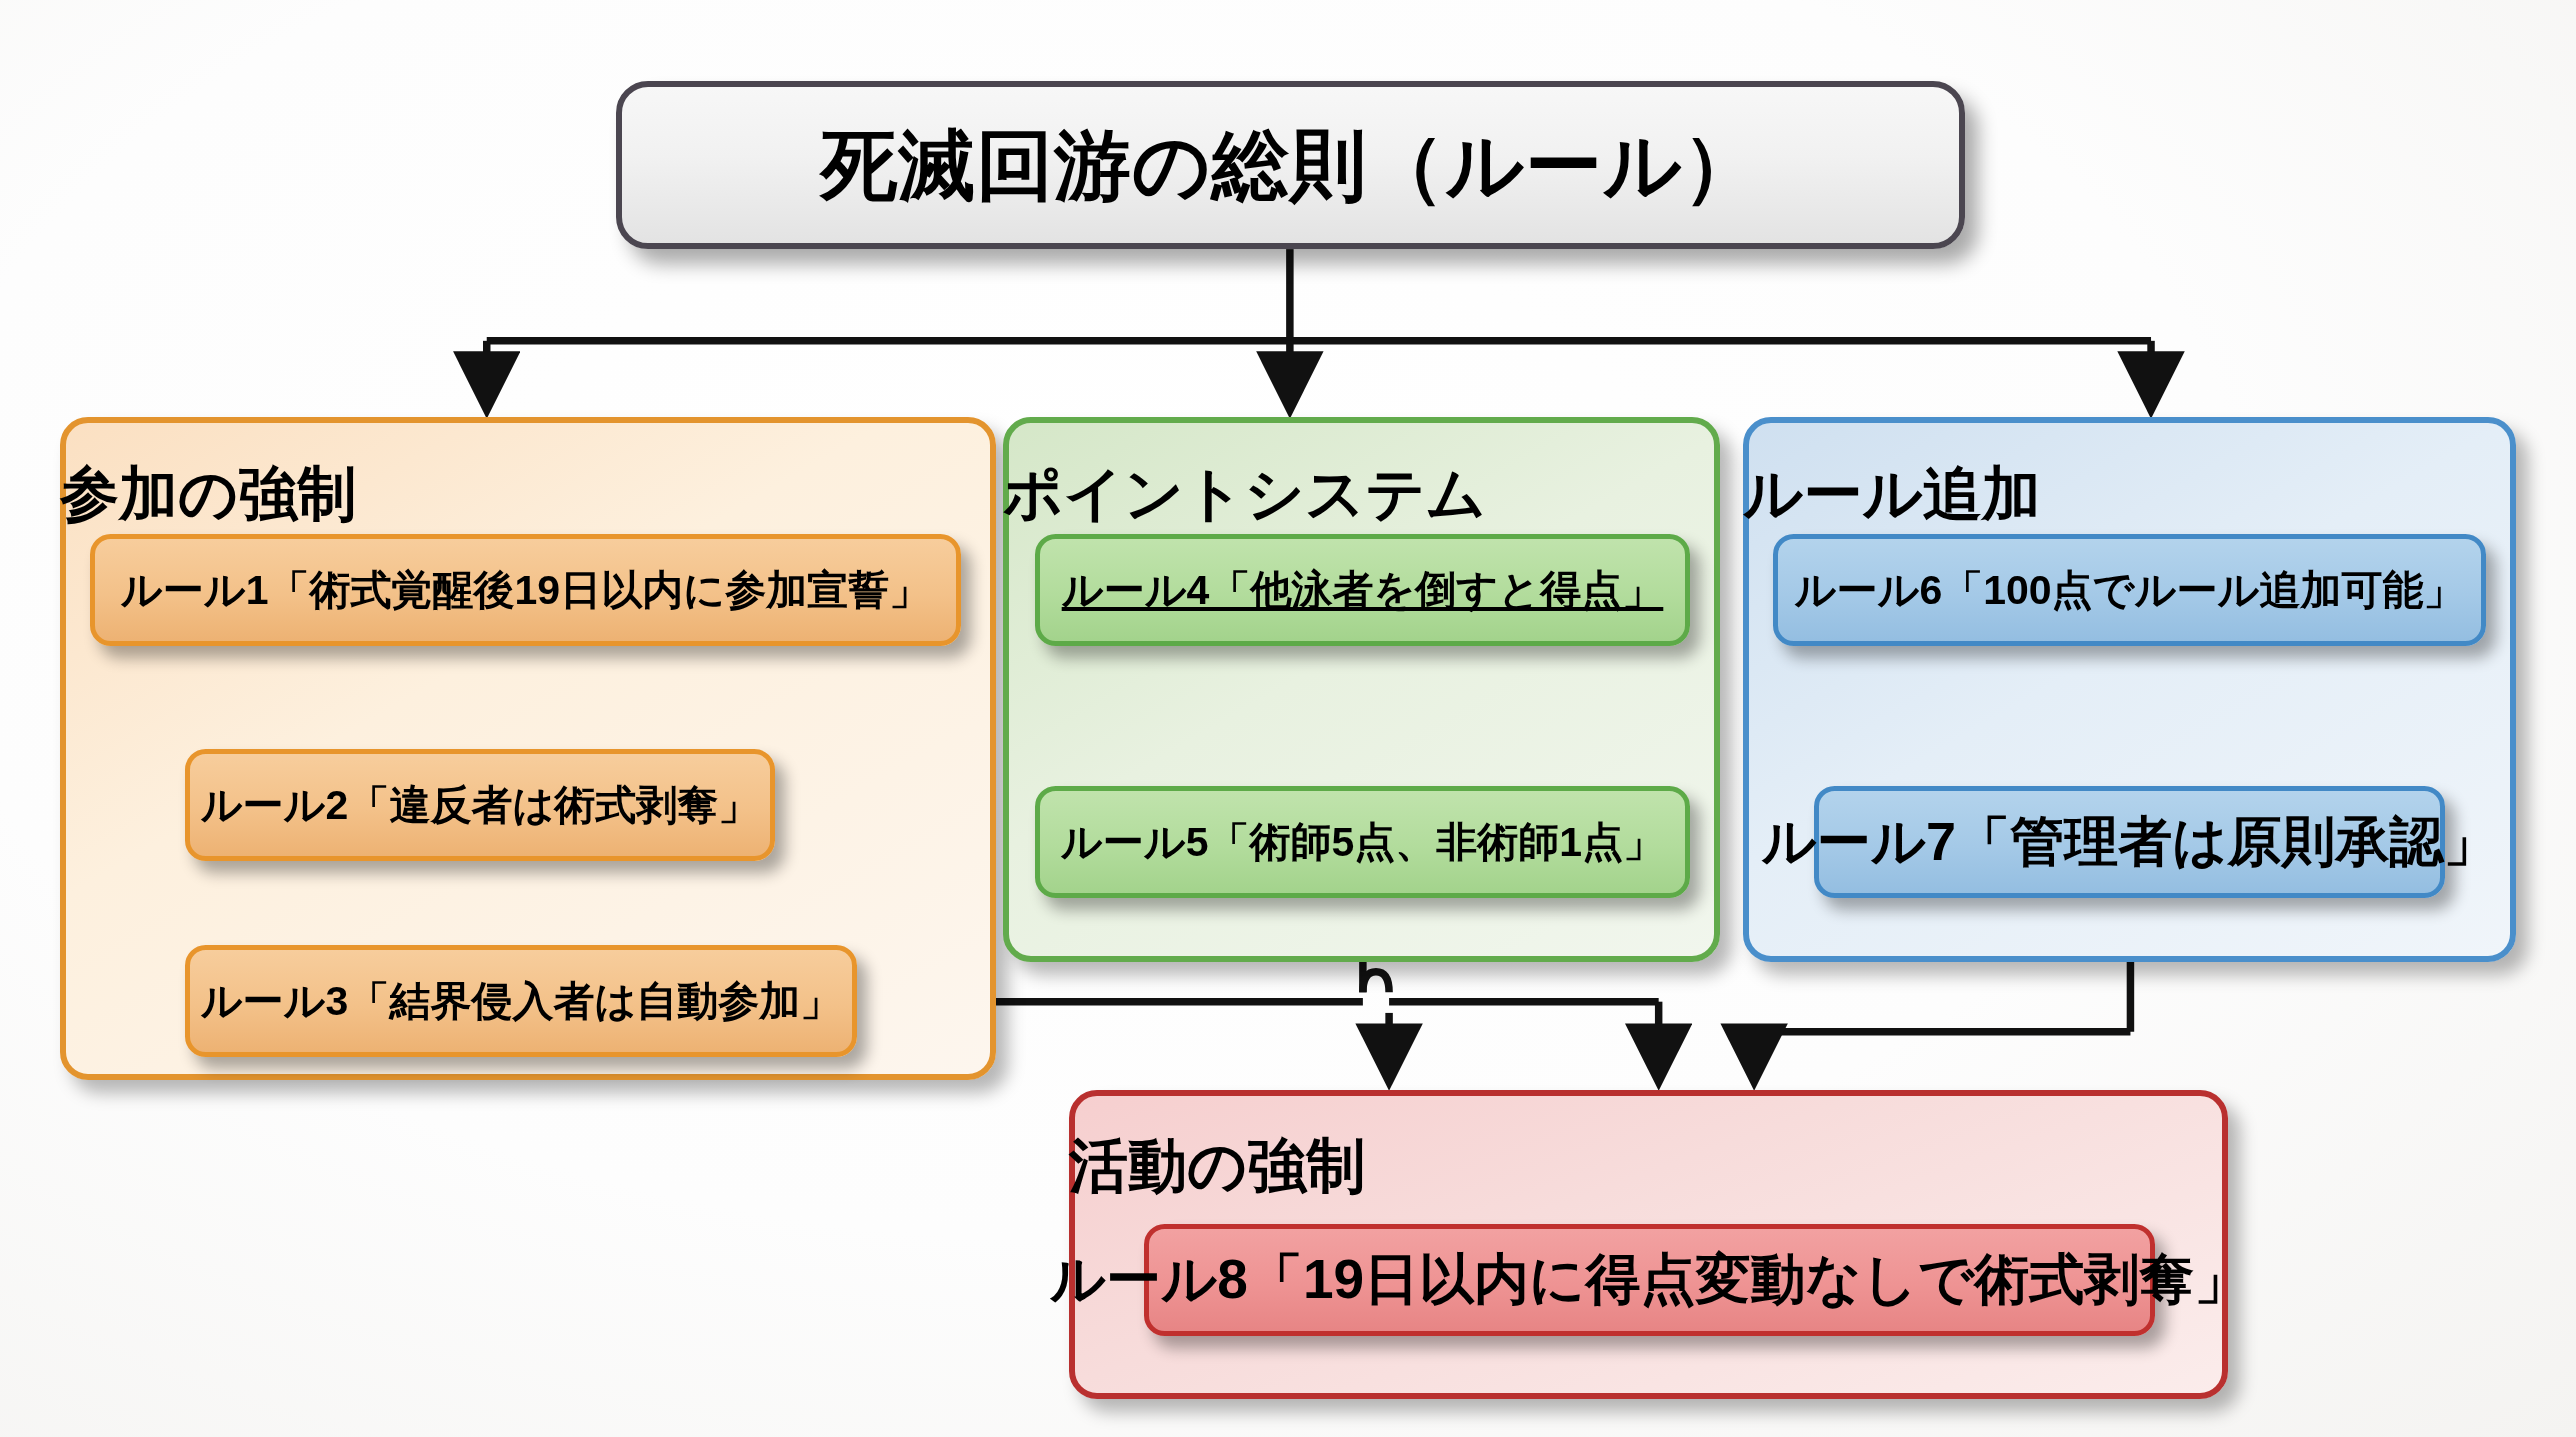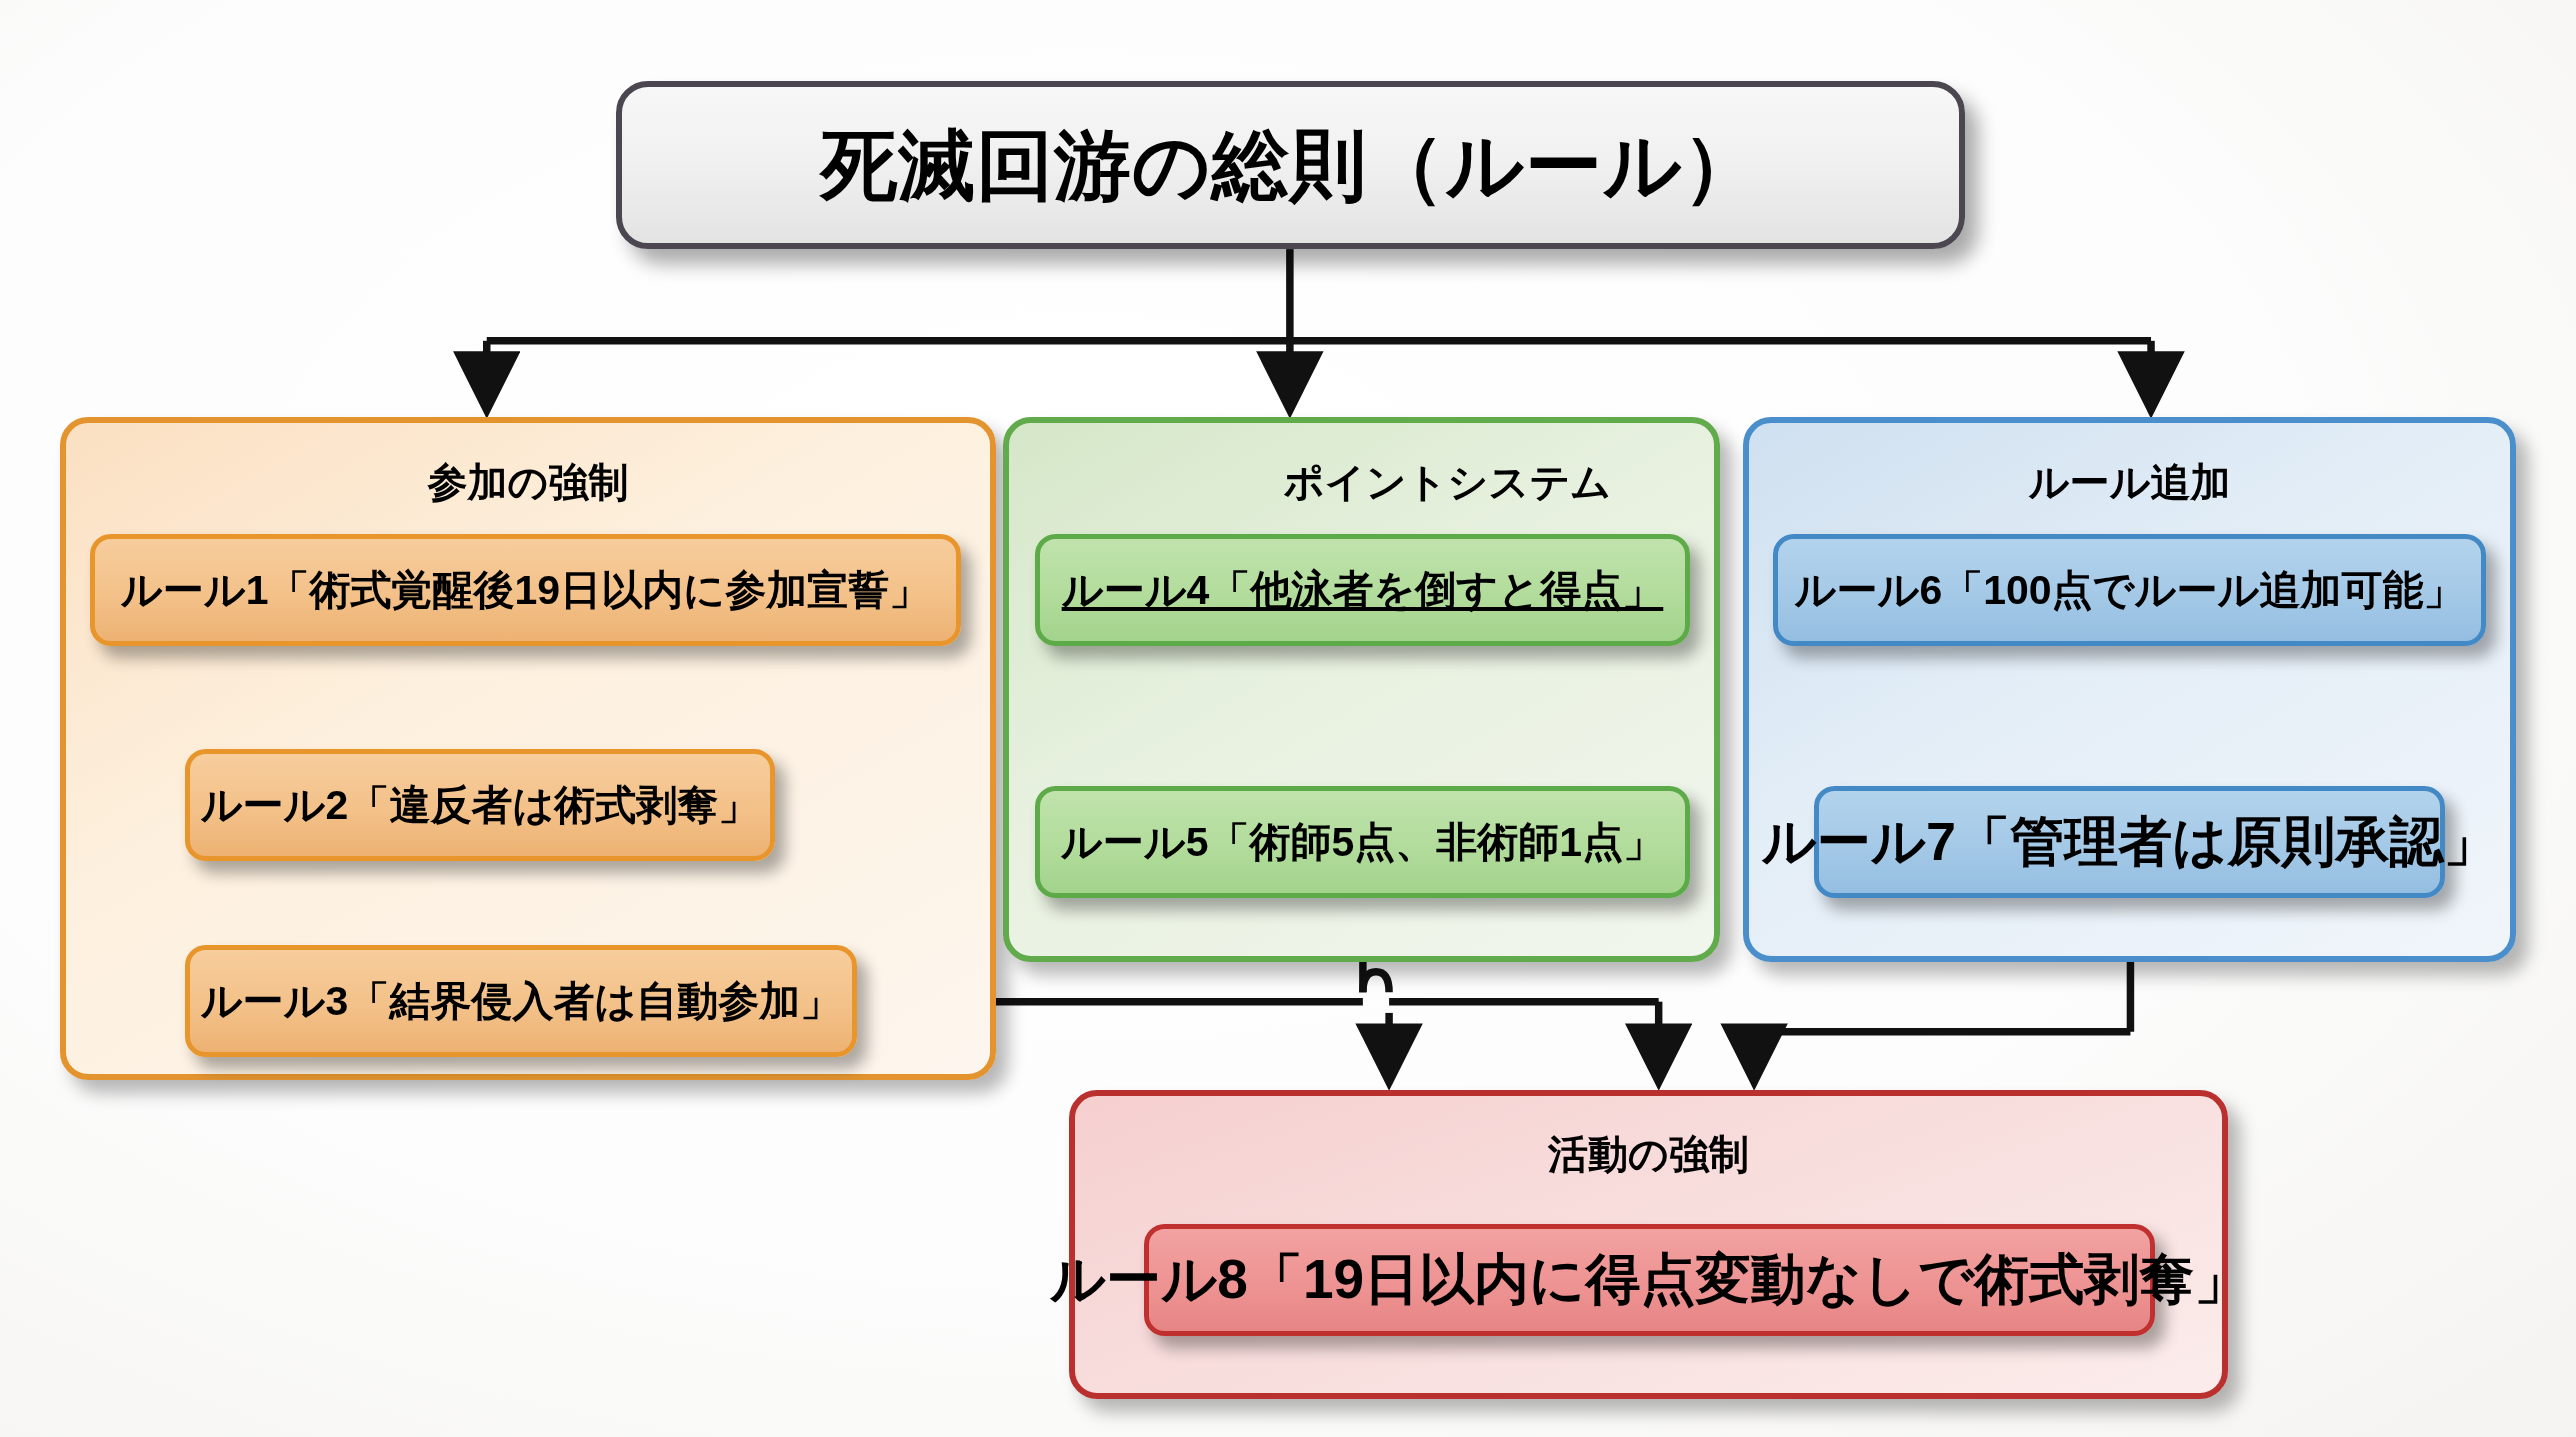--- a/index.html
+++ b/index.html
@@ -49,22 +49,22 @@
   
   .group {
     position: absolute;
     box-sizing: border-box;
     border-radius: 28px;
   }
   .group-title {
     position: absolute;
     left: 0;
     right: 0;
-    text-align: center;
-    font-size: 40px;
+    text-align: left;
+    font-size: 59px;
     font-weight: bold;
     color: #000;
     white-space: nowrap;
   }
 
   .grp-orange {
     left: 60px;  top: 417px;  width: 936px; height: 663px;
     border: 6.6px solid #e3942e;
     background: linear-gradient(150deg, #fbe0c2 0%, #fdf0de 40%, #fdf6ee 100%);
     box-shadow: 11.2px 13px 17px rgba(0,0,0,0.28);
@@ -126,21 +126,21 @@
   #pill-r4 { left: 1035px; top: 534px;  width: 655px; height: 112px; font-size: 41px; text-decoration: underline; }
   #pill-r5 { left: 1035px; top: 786px;  width: 655px; height: 112px; font-size: 41px; }
 
   #pill-r6 { left: 1773px; top: 534px;  width: 713px; height: 112px; font-size: 41px; }
   #pill-r7 { left: 1814px; top: 786px;  width: 631px; height: 112px; font-size: 54px; }
 
   #pill-r8 { left: 1144px; top: 1224px; width: 1011px; height: 112px; font-size: 55px; }
 
   
   #title-orange { top: 455px; left: 60px;  width: 936px; }
-  #title-green  { top: 455px; left: 1003px; width: 813px; padding-left: 38px; }
+  #title-green  { top: 455px; left: 1003px; width: 813px; }
   #title-blue   { top: 455px; left: 1743px; width: 773px; }
   #title-red    { top: 1127px; left: 1069px; width: 1159px; }
 
   
   #connectors {
     position: absolute;
     left: 0; top: 0;
     width: 2576px;
     height: 1438px;
     pointer-events: none;

